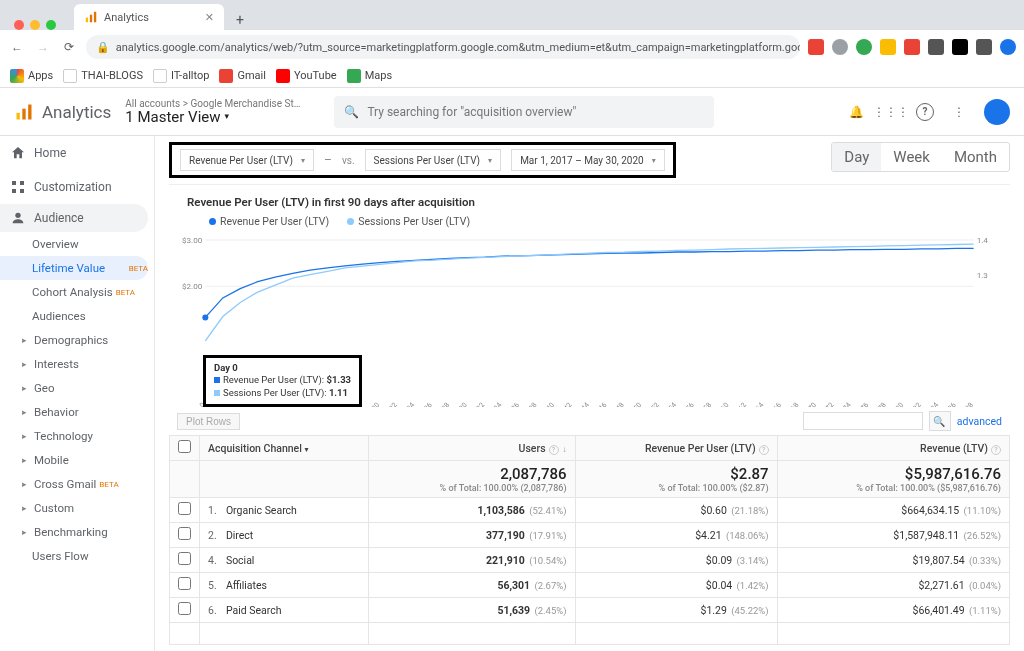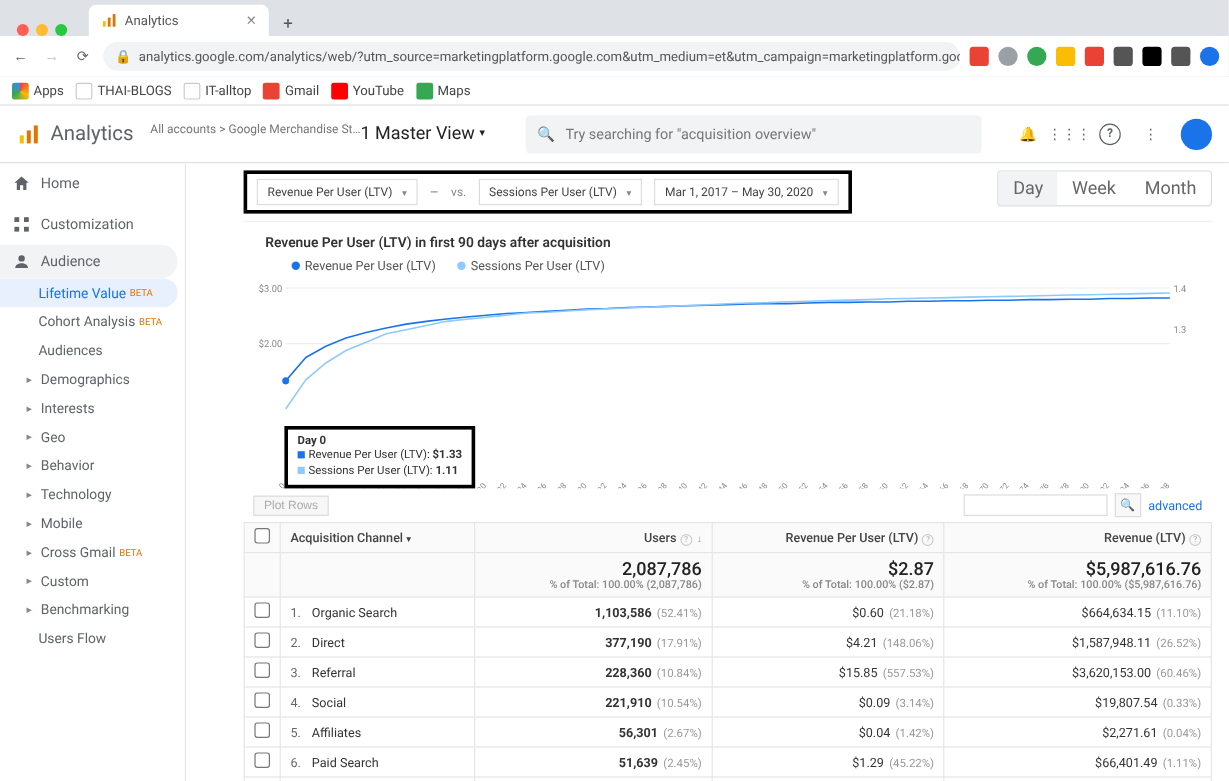--- a/index.html
+++ b/index.html
@@ -23,36 +23,36 @@
   .ext { width:16px; height:16px; border-radius:3px; }
   .bookmarks { height:24px; background:#fff; border-bottom:1px solid #e0e0e0; display:flex; align-items:center; gap:10px; padding:0 10px; font-size:11px; color:#444; }
   .bk { display:flex; align-items:center; gap:4px; }
   .bk-ico { width:14px; height:14px; border-radius:2px; }
 
   
   .ga-header { height:48px; border-bottom:1px solid #e0e0e0; display:flex; align-items:center; padding:0 14px; gap:14px; }
   .ga-logo { display:flex; align-items:center; gap:8px; }
   .ga-logo svg { width:20px; height:20px; }
   .ga-logo .word { font-size:17px; color:#5f6368; }
-  .view-stack { display:flex; flex-direction:row; line-height:1.1; }
+  .view-stack { display:flex; flex-direction:column; line-height:1.1; }
   .view-stack .bc { font-size:10px; color:#777; }
   .view-stack .name { font-size:15px; color:#222; display:flex; align-items:center; gap:4px; }
   .ga-search { flex:0 0 380px; margin-left:20px; height:32px; background:#f1f3f4; border-radius:4px; display:flex; align-items:center; gap:8px; padding:0 10px; color:#777; font-size:12px; }
   .ga-actions { margin-left:auto; display:flex; align-items:center; gap:16px; color:#5f6368; }
   .ga-actions .ico { width:18px; height:18px; display:flex; align-items:center; justify-content:center; }
   .avatar { width:26px; height:26px; border-radius:50%; background:#1a73e8; }
 
   
-  .app { display:flex; height:calc(651px - 64px - 24px - 48px);gap:34px; }
+  .app { display:flex; height:calc(651px - 64px - 24px - 48px); }
   .sidebar { width:155px; border-right:1px solid #e8e8e8; overflow:hidden; }
   .side-item { display:flex; align-items:center; gap:8px; height:28px; padding:0 10px; font-size:12px; color:#5f6368; }
   .side-item.top { height:34px; }
   .side-section { padding:6px 10px 2px; font-size:9.5px; letter-spacing:.5px; color:#888; text-transform:uppercase; }
   .side-sub { padding-left:32px; height:24px; display:flex; align-items:center; font-size:11.5px; color:#5f6368; position:relative; }
-  .side-sub.active { color:#1a73e8; background:#e8f0fe; border-radius:0 12px 12px 0; margin-right:6px; }
+  .side-sub.active { color:#1a73e8; background:#e8f0fe; border-radius:0 12px 12px 0; margin-right:6px;justify-content:space-between; }
   .side-expand { display:flex; align-items:center; height:24px; padding-left:22px; font-size:11.5px; color:#5f6368; }
   .side-expand .chev { width:8px; font-size:9px; color:#888; margin-right:4px; }
   .beta { font-size:8px; color:#e37400; margin-left:3px; vertical-align:super; }
   .ico16 { width:16px; height:16px; fill:#5f6368; }
   .sidebar .spacer { height:6px; }
 
   
   .main { flex:1; overflow:hidden; position:relative; }
   .main-inner { padding:6px 14px 0 14px; }
   .view-tabs { position:absolute; right:14px; top:6px; display:flex; border:1px solid #dadce0; border-radius:3px; overflow:hidden; font-size:15px; }
@@ -210,20 +210,23 @@
           <rect x="15" y="15" width="6" height="6"></rect>
         </svg>
         <span>Customization</span>
       </div>
     <div class="side-item" style="background:#f1f3f4;border-radius:0 16px 16px 0;margin-right:6px">
         <svg class="ico16" viewBox="0 0 24 24">
           <circle cx="12" cy="8" r="4"></circle>
           <path d="M4 20c0-4 4-6 8-6s8 2 8 6z"></path>
         </svg>
         <span>Audience</span>
+      </div>
+    <div class="side-sub">
+        <span>Overview</span>
       </div>
     <div class="side-sub active">
         <span>Lifetime Value</span>
         <span class="beta">BETA</span>
       </div>
     <div class="side-sub">
         <span>Cohort Analysis</span>
         <span class="beta">BETA</span>
       </div>
     <div class="side-sub">
@@ -407,27 +410,20 @@
             </tr>
             <tr>
               <td class="chk"><input type="checkbox" style=""></td>
               <td><span class="idx">2.</span> &nbsp;<span>Direct</span></td>
               <td class="right"><b>377,190</b><span class="pct"> (17.91%)</span></td>
               <td class="right"><span>$4.21</span><span class="pct"> (148.06%)</span></td>
               <td class="right"><span>$1,587,948.11</span><span class="pct"> (26.52%)</span></td>
             </tr>
             <tr>
               <td class="chk"><input type="checkbox" style=""></td>
-              <td><span class="idx">3.</span> &nbsp;<span>Referral</span></td>
-              <td class="right"><b>228,360</b><span class="pct"> (10.84%)</span></td>
-              <td class="right"><span>$15.85</span><span class="pct"> (557.53%)</span></td>
-              <td class="right"><span>$3,620,153.00</span><span class="pct"> (60.46%)</span></td>
-            </tr>
-            <tr>
-              <td class="chk"><input type="checkbox" style=""></td>
               <td><span class="idx">4.</span> &nbsp;<span>Social</span></td>
               <td class="right"><b>221,910</b><span class="pct"> (10.54%)</span></td>
               <td class="right"><span>$0.09</span><span class="pct"> (3.14%)</span></td>
               <td class="right"><span>$19,807.54</span><span class="pct"> (0.33%)</span></td>
             </tr>
             <tr>
               <td class="chk"><input type="checkbox" style=""></td>
               <td><span class="idx">5.</span> &nbsp;<span>Affiliates</span></td>
               <td class="right"><b>56,301</b><span class="pct"> (2.67%)</span></td>
               <td class="right"><span>$0.04</span><span class="pct"> (1.42%)</span></td>

